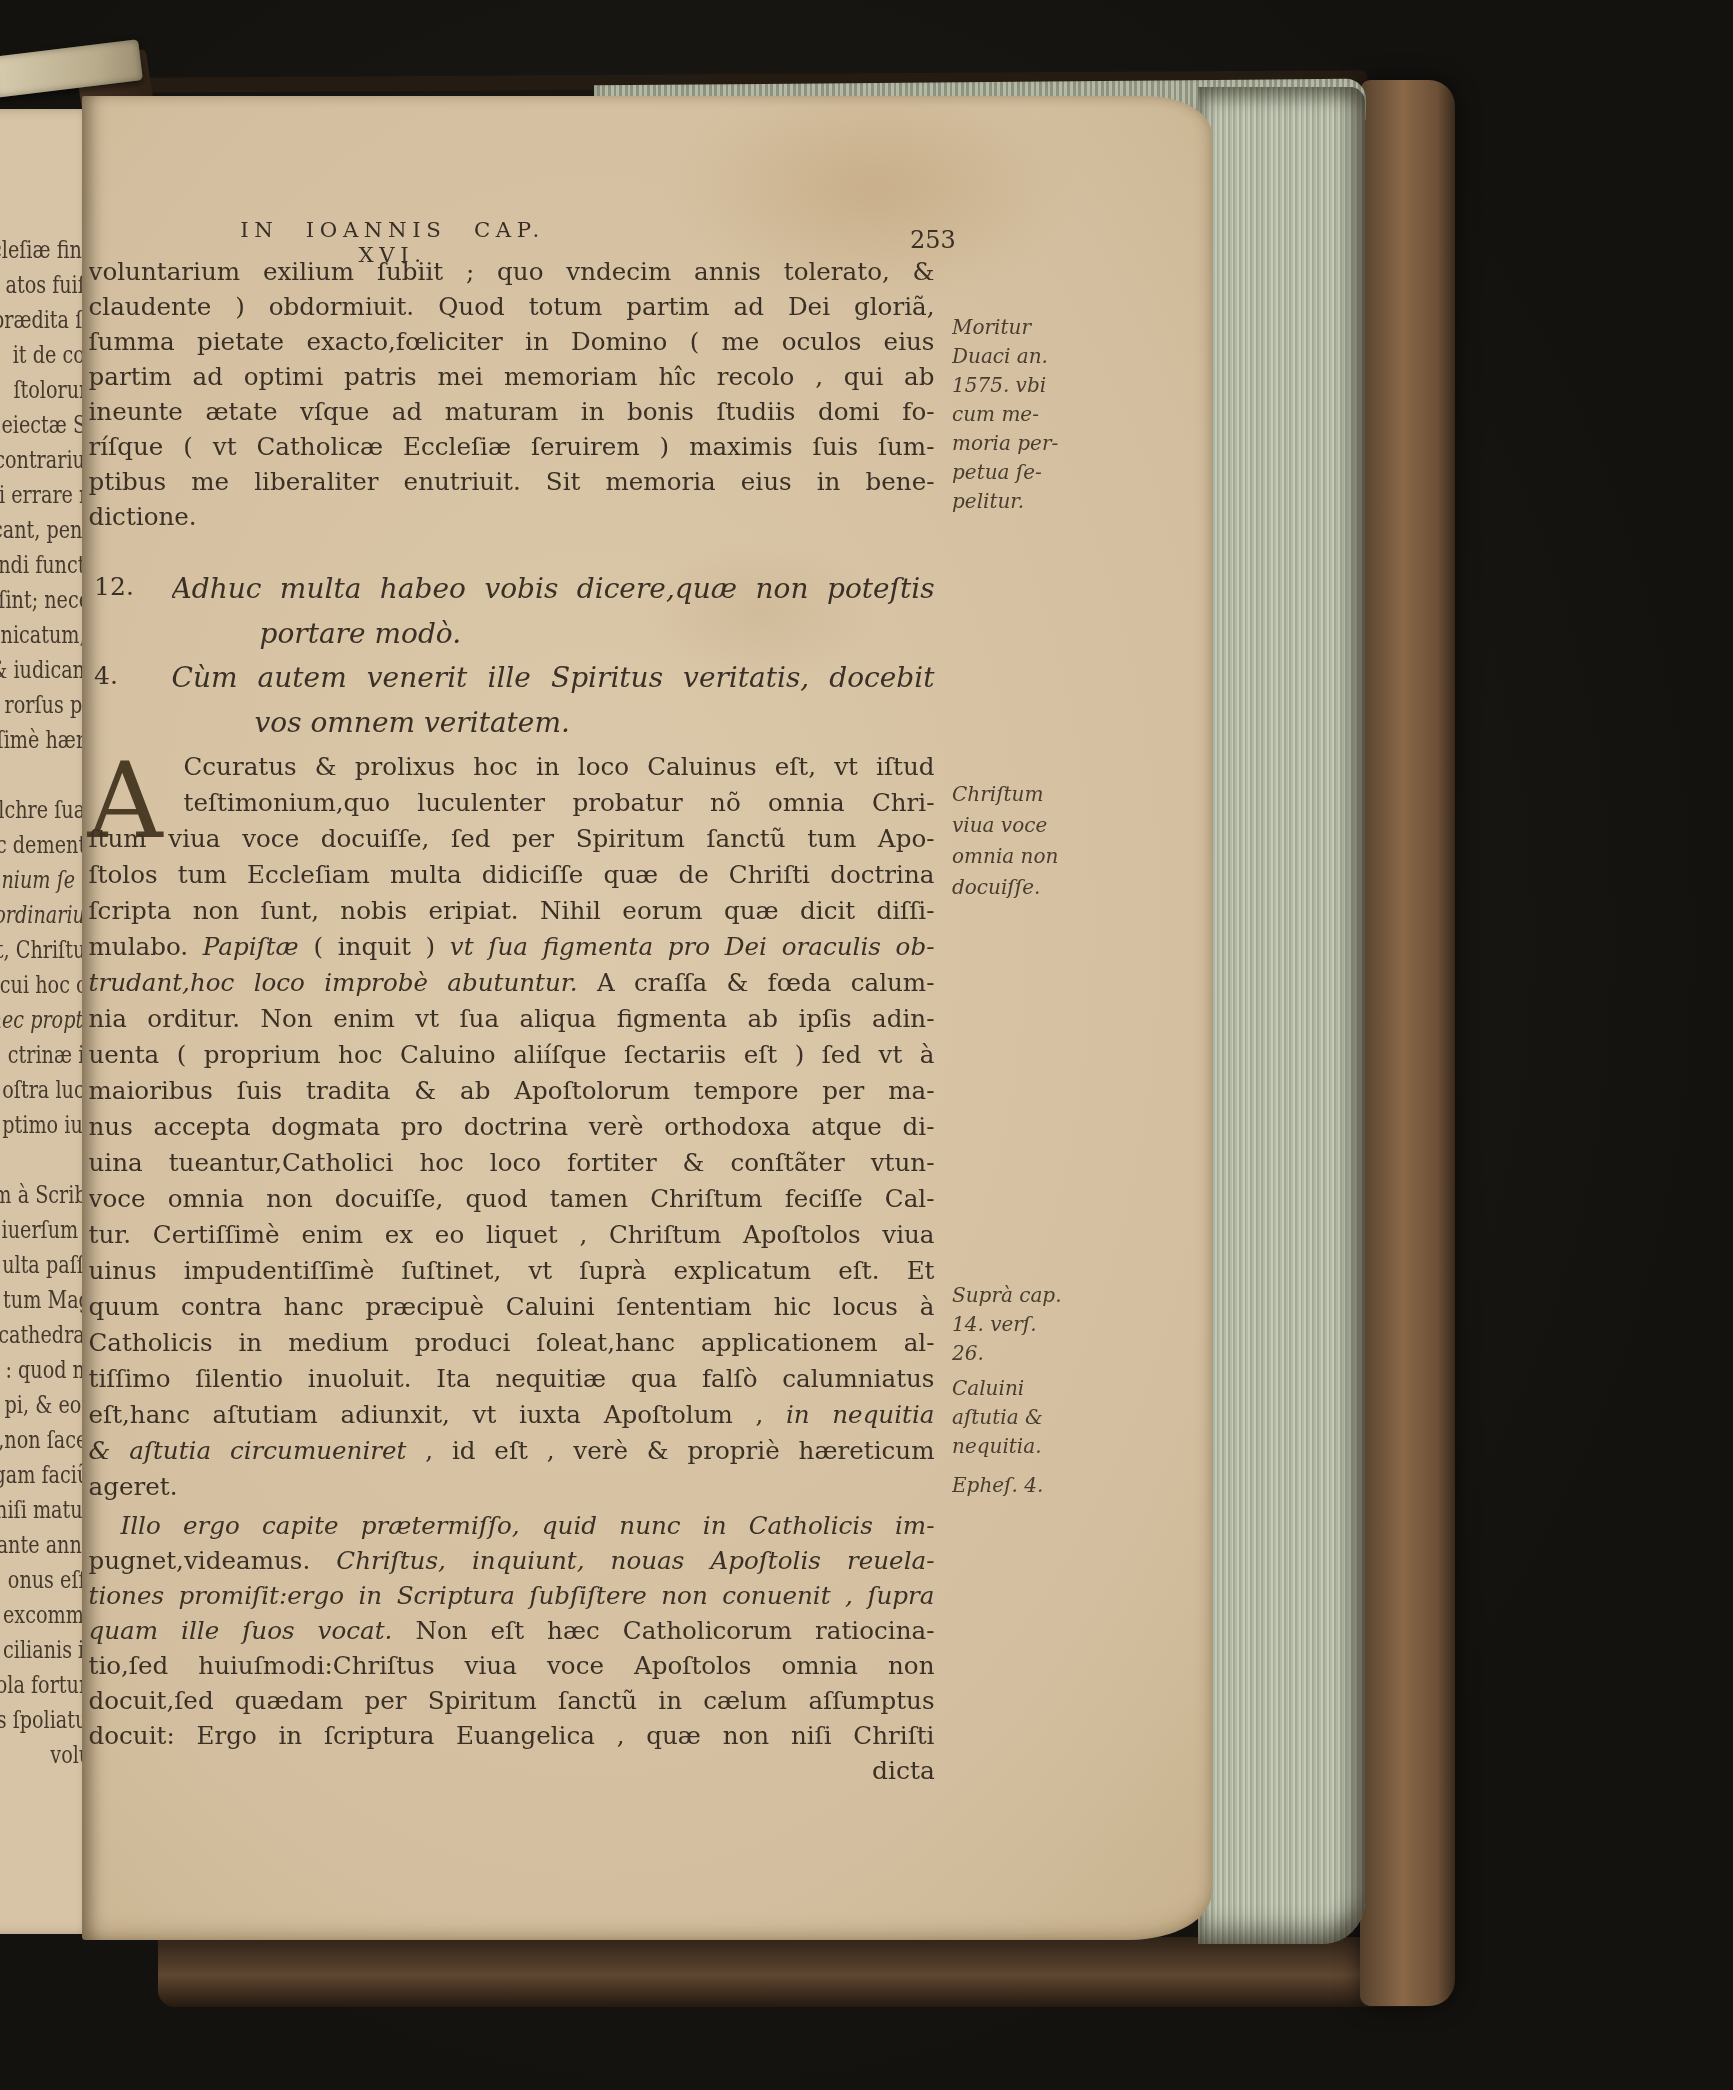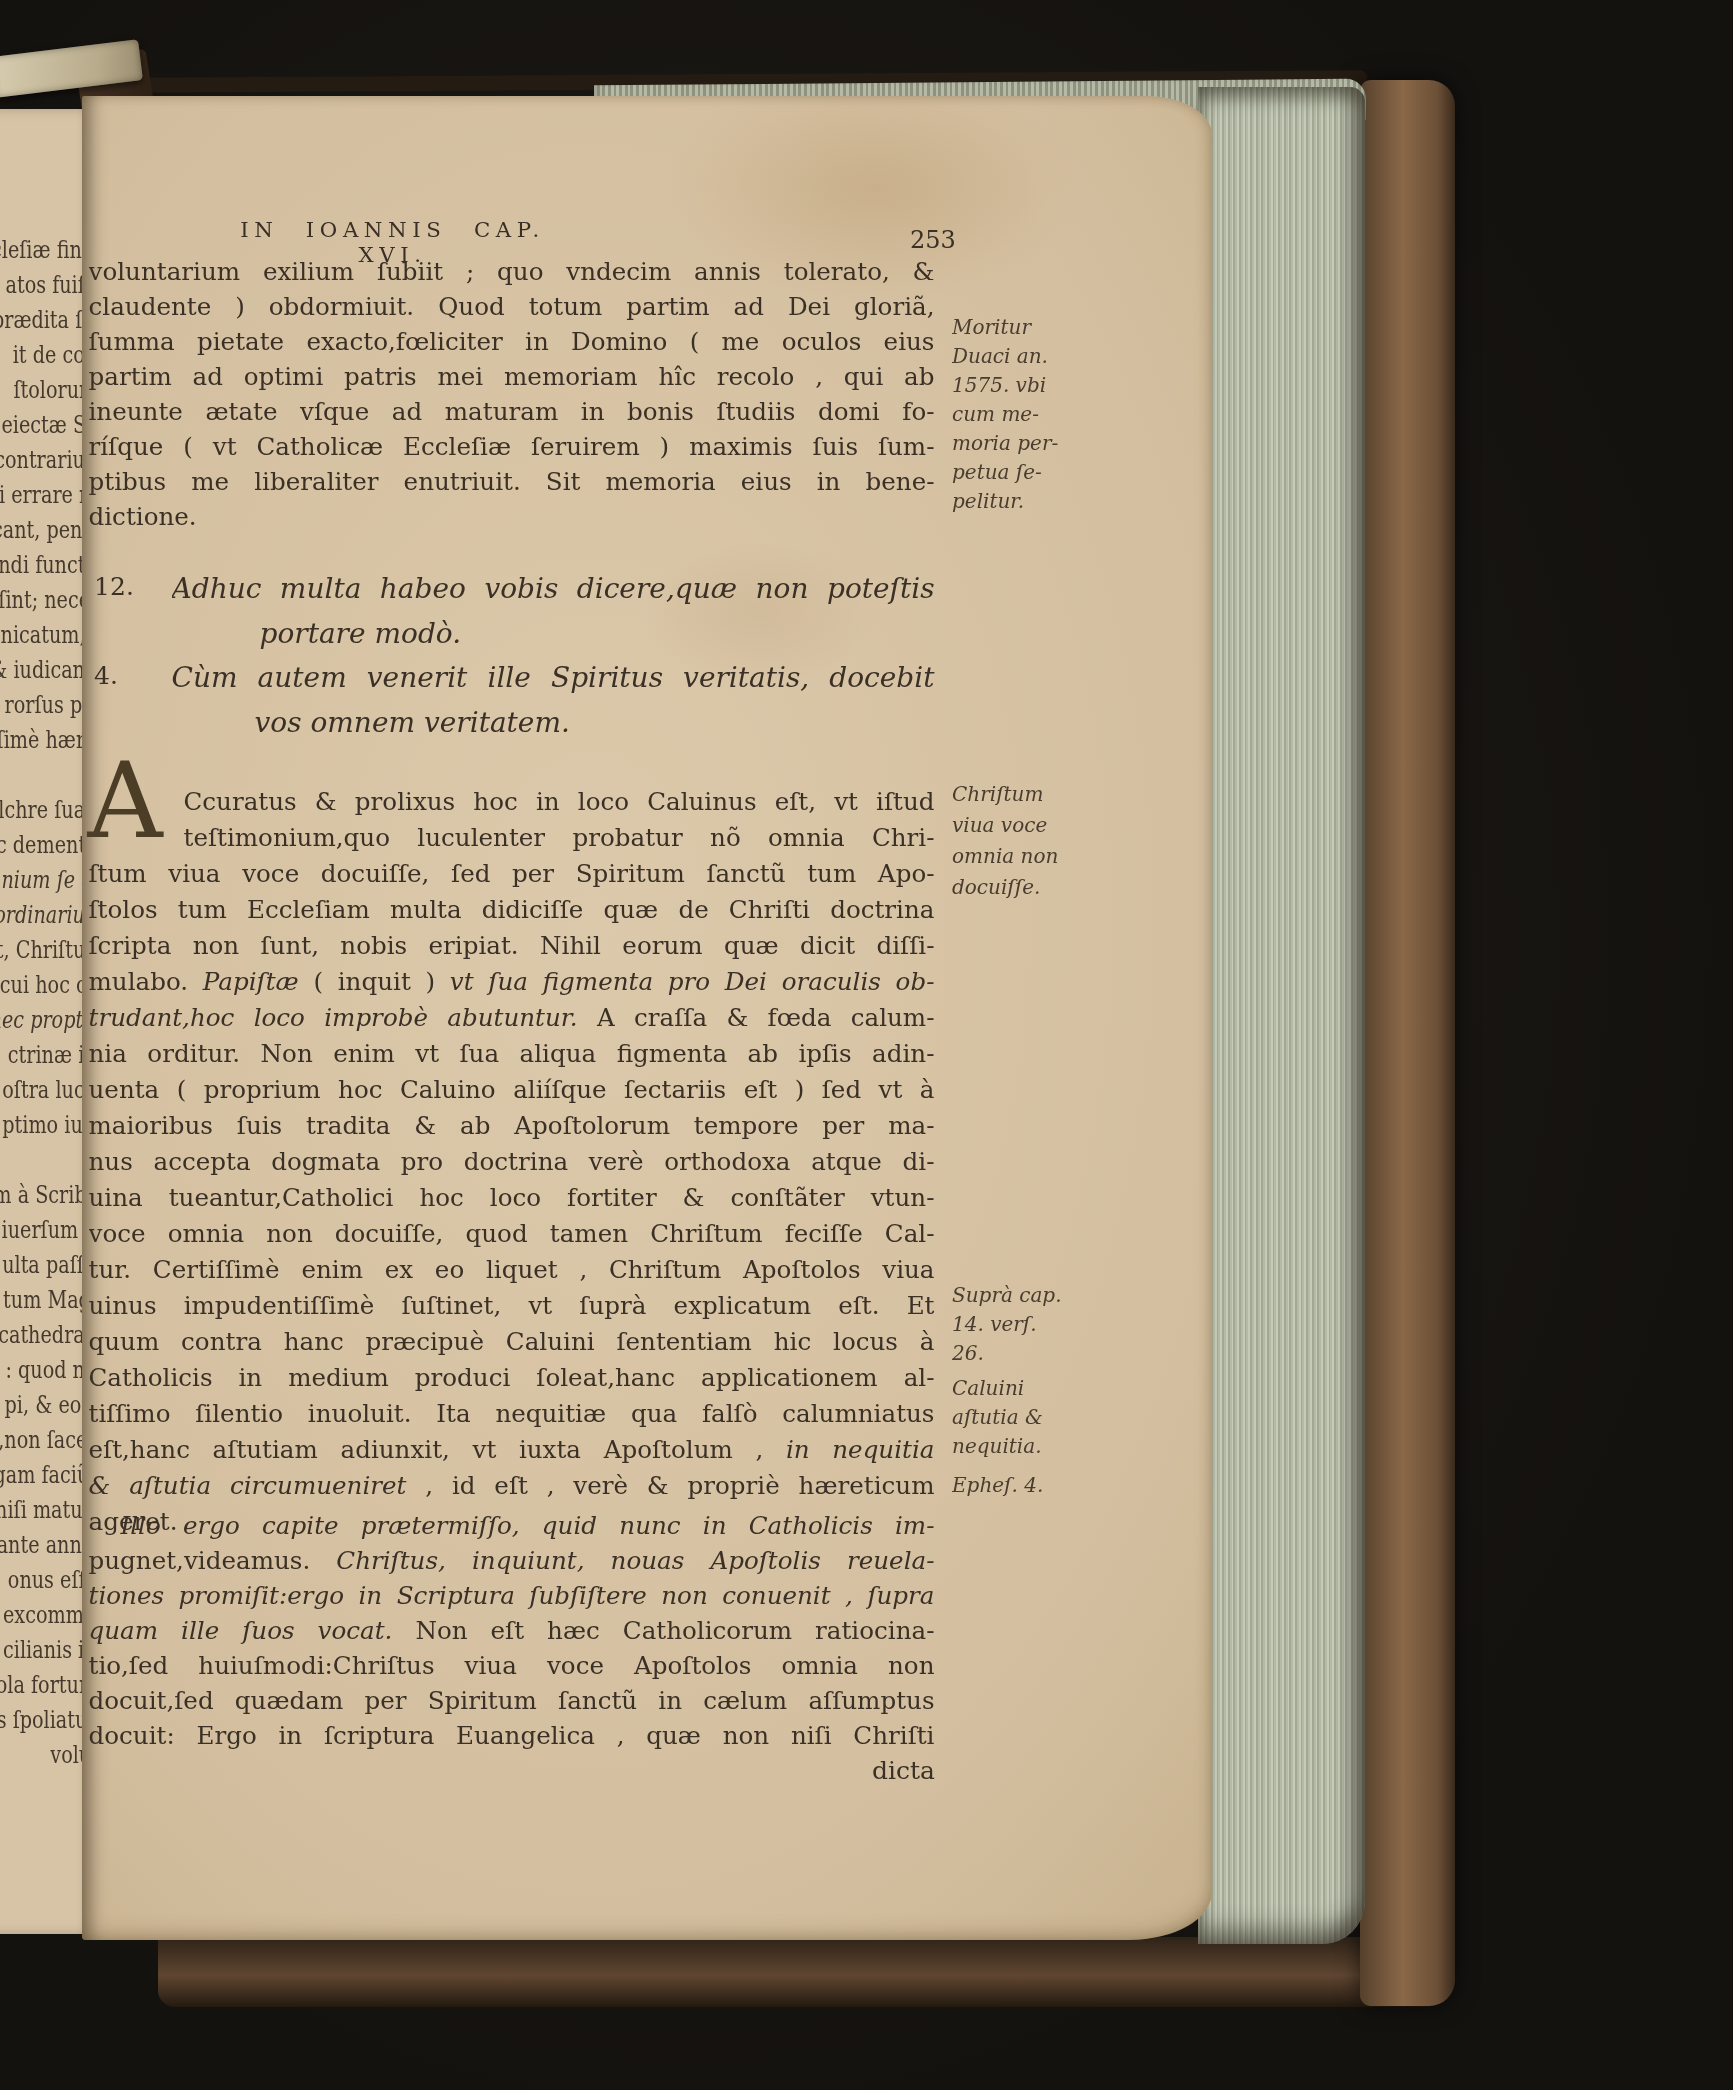--- a/index.html
+++ b/index.html
@@ -51,21 +51,21 @@
   .line{overflow:hidden;}
   .jst{text-align:justify;text-align-last:justify;}
   .it{font-style:italic;}
 
   .header-title{position:absolute;left:111px;top:121px;width:399px;text-align:center;
     font-size:21.3px;letter-spacing:5.6px;word-spacing:15px;color:#3a2f26;}
   .page-num{position:absolute;left:828px;top:130px;font-size:24px;color:#3b3026;}
 
   .para{position:absolute;left:6.5px;width:846px;color:#3b3026;}
   .p1{top:158px;}  .p1 .line{height:35px;line-height:35px;font-size:24.6px;}
-  .p2{top:688px;}  .p2 .line{height:36px;line-height:36px;font-size:24.6px;}
+  .p2{top:653px;}  .p2 .line{height:36px;line-height:36px;font-size:24.6px;}
   .p3{top:1412px;} .p3 .line{height:35px;line-height:35px;font-size:24.6px;}
 
   .dropcap{position:absolute;left:5.6px;top:657px;width:89px;height:104px;
     font-size:104px;line-height:96px;color:#4c3d27;}
 
   .verse{position:absolute;left:6.5px;width:846px;color:#3b3026;}
   .v12{top:471px;} .v13{top:560px;}
   .vnum{position:absolute;left:5.6px;top:4.6px;font-size:25px;}
   .vlines{margin-left:83px;font-style:italic;}
   .vlines .line{height:45px;line-height:43px;font-size:28px;}

